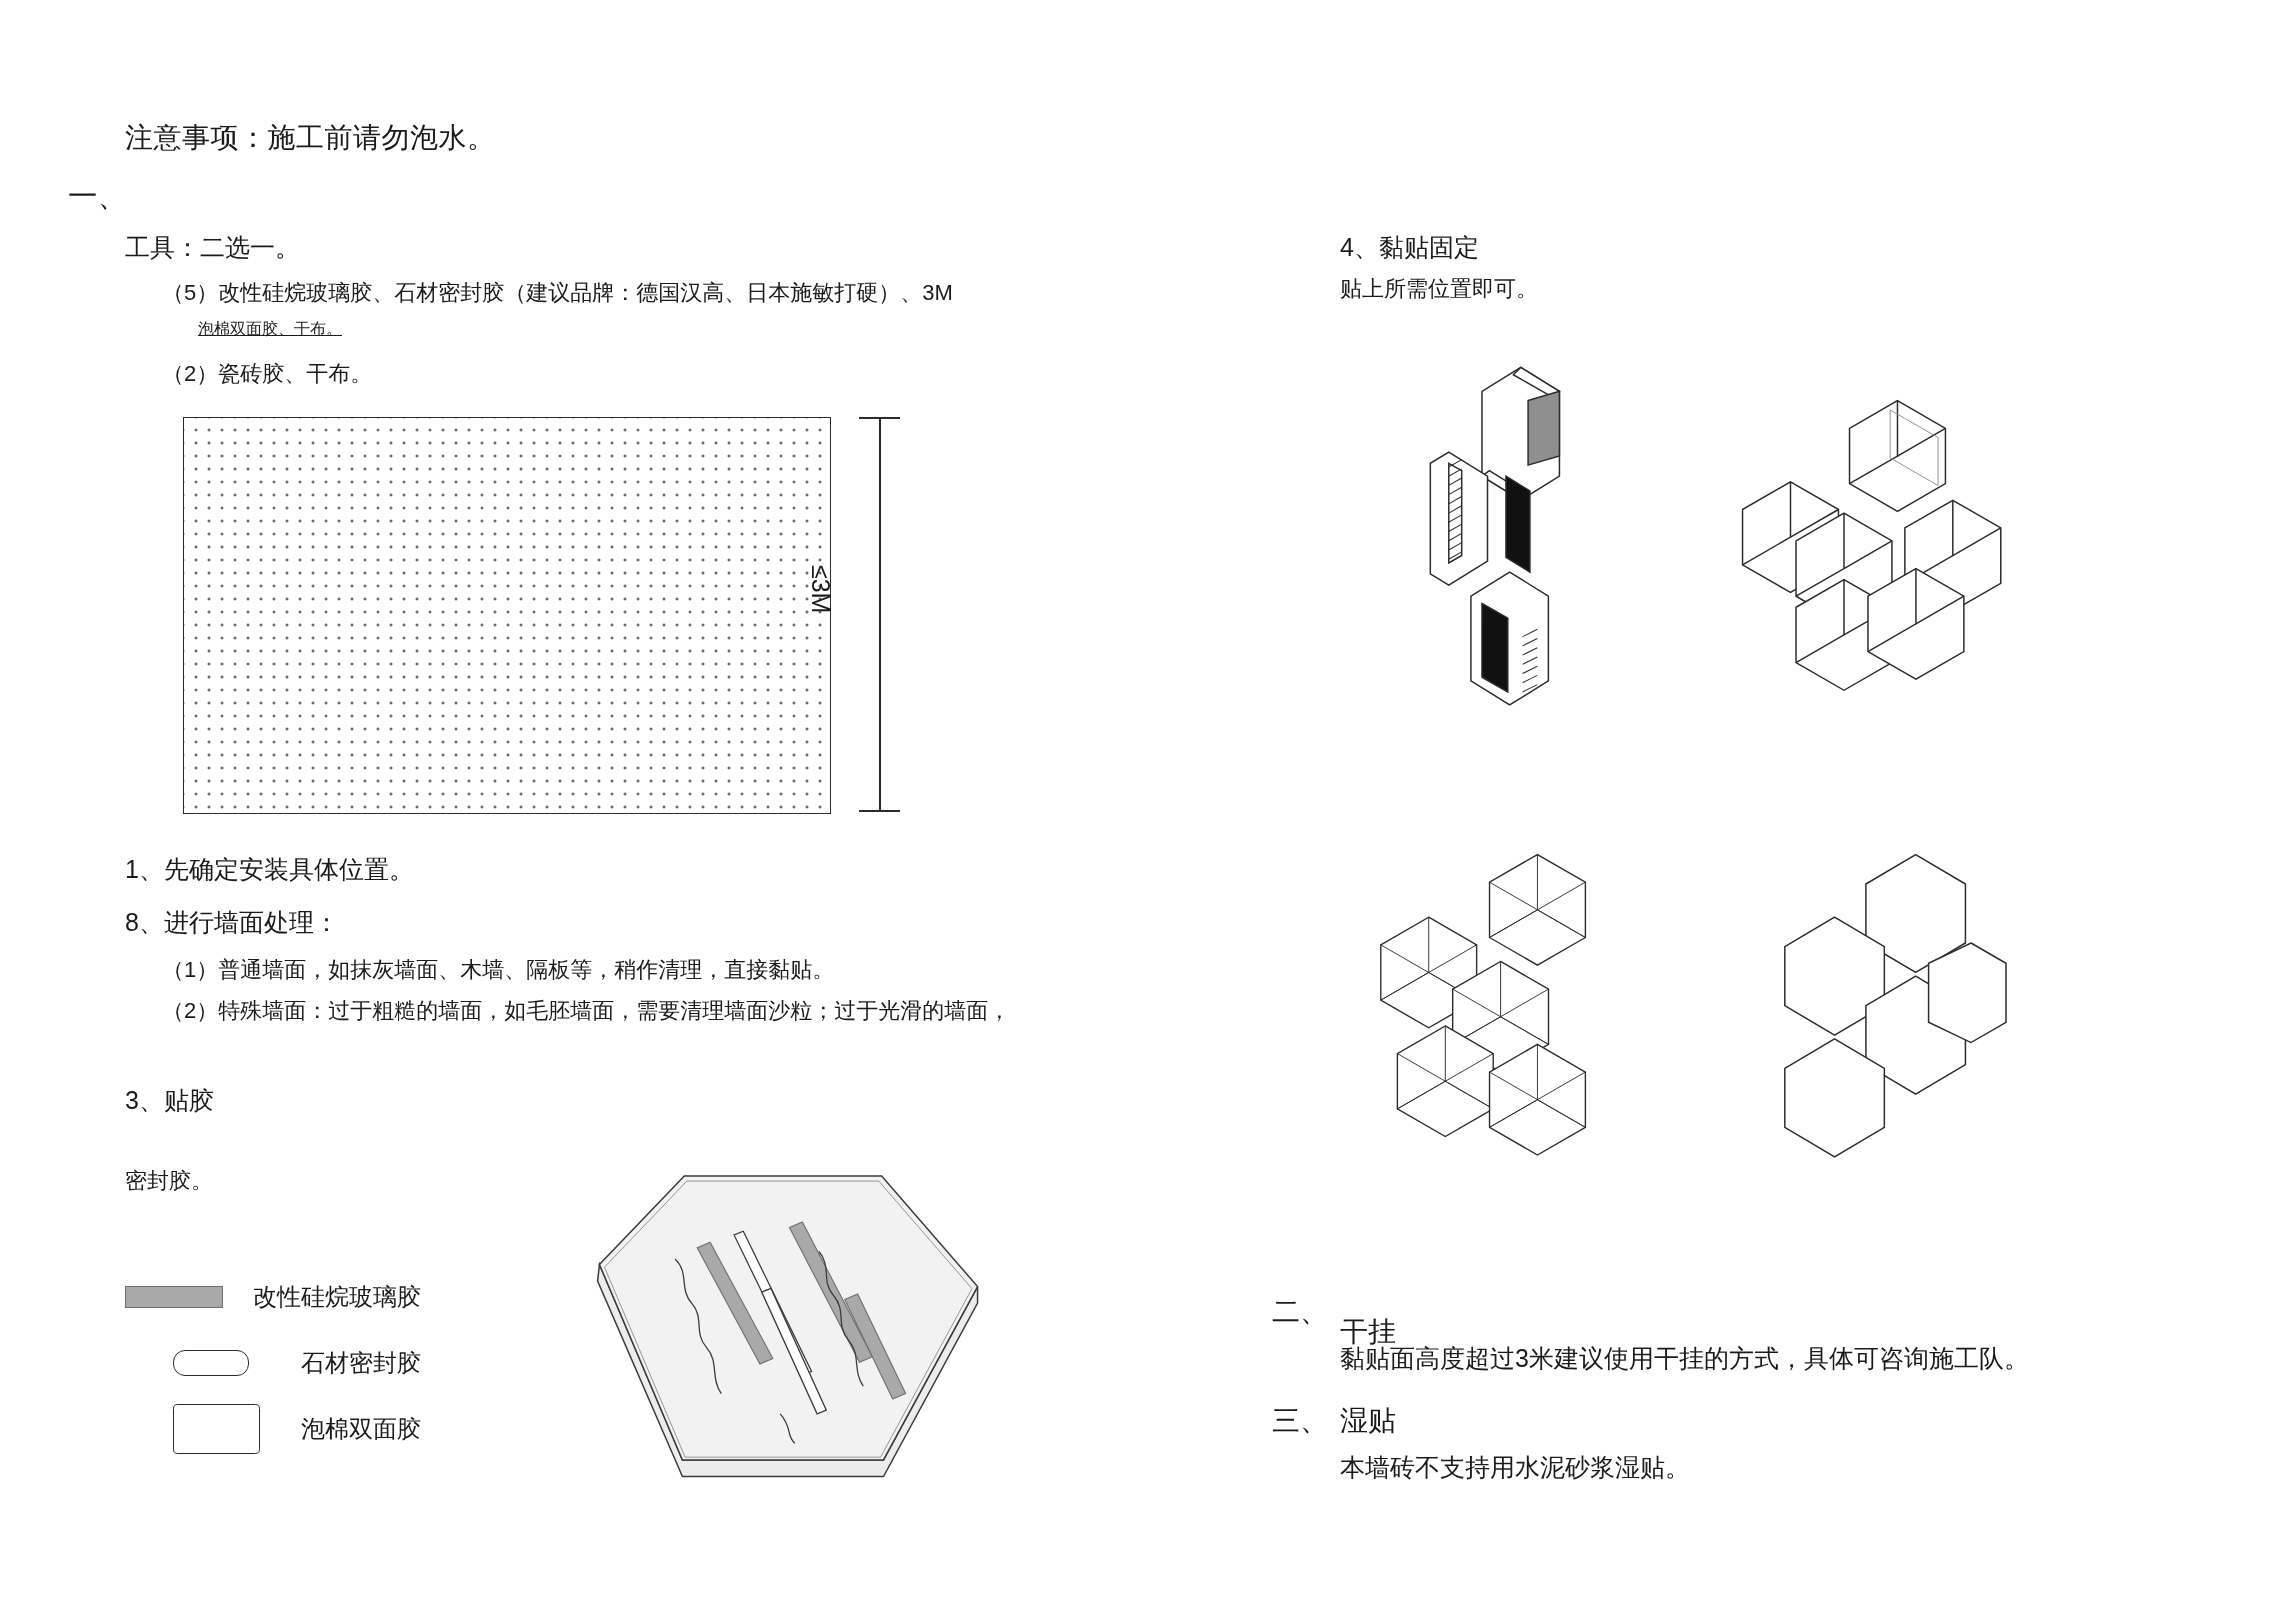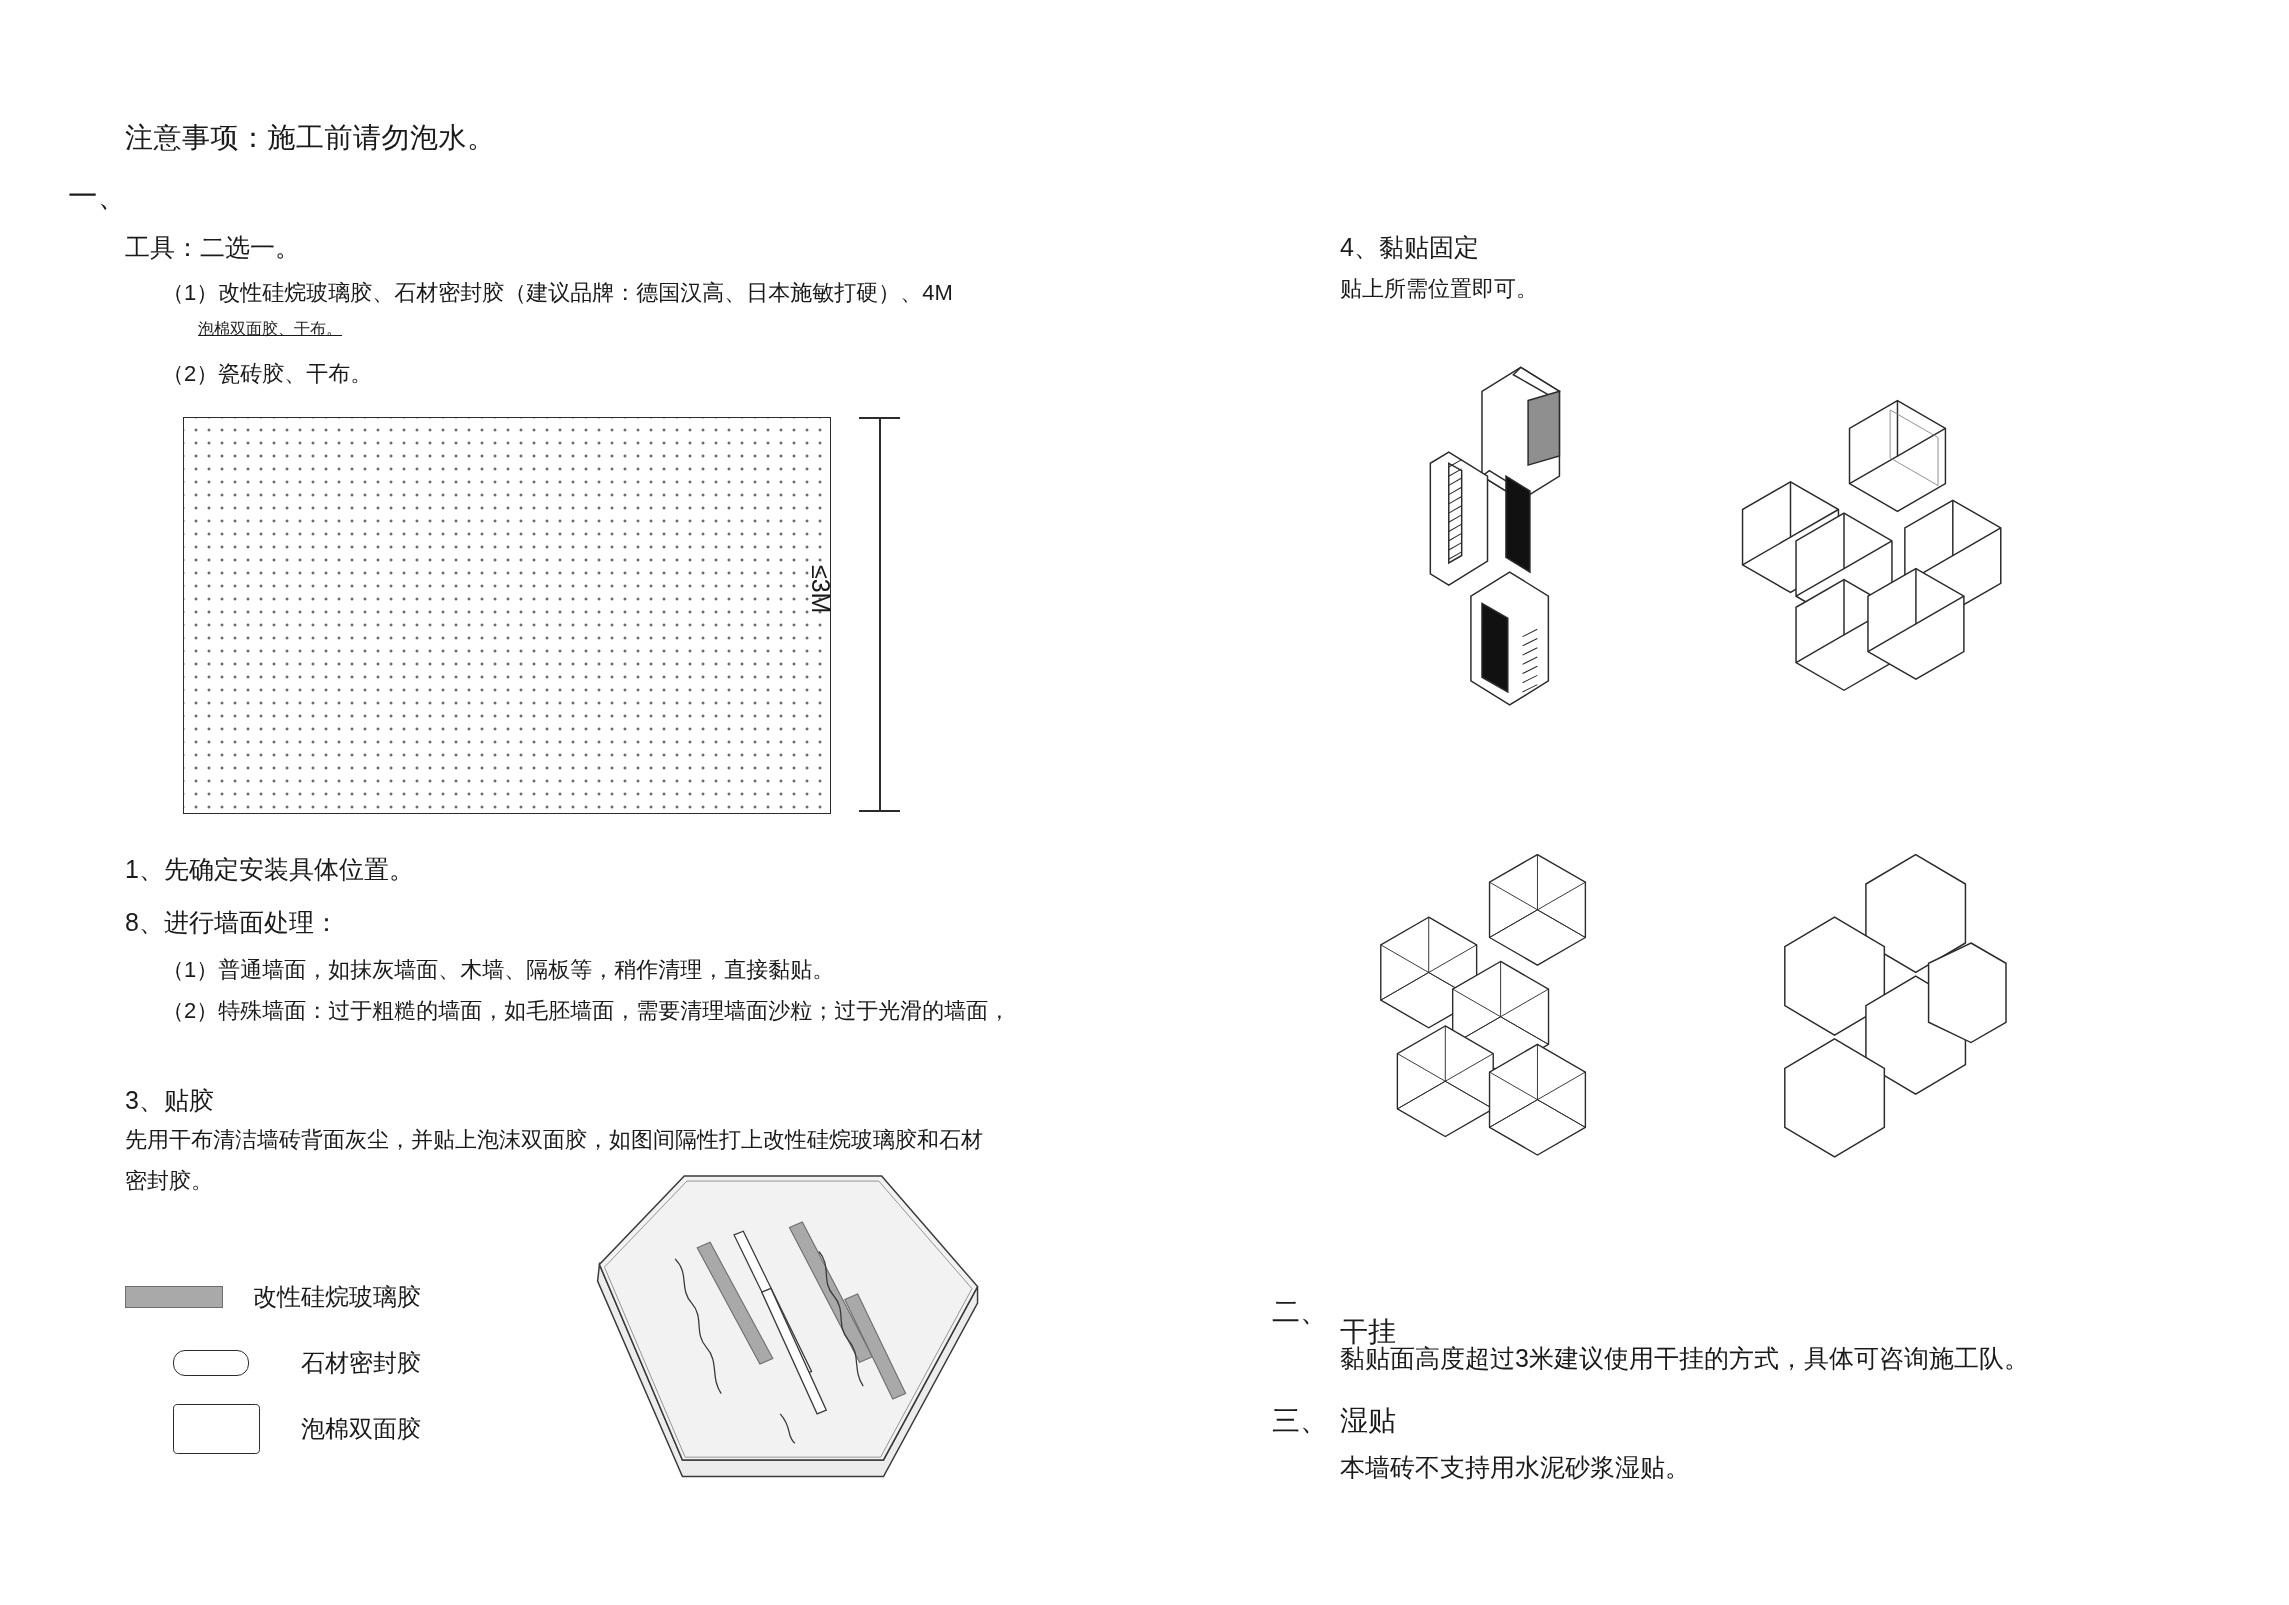--- a/index.html
+++ b/index.html
@@ -107,36 +107,35 @@
   .fig { position: absolute; }
 </style>
 </head>
 <body>
 
 <div class="page">
 
   <div class="t t-note">注意事项：施工前请勿泡水。</div>
   <div class="t t-sec1-num">一、</div>
   <div class="t t-tools">工具：二选一。</div>
-  <div class="t t-tool1a">（1）改性硅烷玻璃胶、石材密封胶（建议品牌：德国汉高、日本施敏打硬）、4M</div>
+  <div class="t t-tool1a">（5）改性硅烷玻璃胶、石材密封胶（建议品牌：德国汉高、日本施敏打硬）、3M</div>
   <div class="t t-tool1b">泡棉双面胶、干布。</div>
   <div class="t t-tool2">（2）瓷砖胶、干布。</div>
 
   <div class="wall"></div>
   <div class="dim-line"></div>
   <div class="dim-cap top"></div>
   <div class="dim-cap bot"></div>
   <div class="dim-label">≤3M</div>
 
   <div class="t t-s1">1、先确定安装具体位置。</div>
   <div class="t t-s2">8、进行墙面处理：</div>
   <div class="t t-s2a">（1）普通墙面，如抹灰墙面、木墙、隔板等，稍作清理，直接黏贴。</div>
   <div class="t t-s2b">（2）特殊墙面：过于粗糙的墙面，如毛胚墙面，需要清理墙面沙粒；过于光滑的墙面，</div>
   <div class="t t-s3">3、贴胶</div>
-  <div class="t t-s3a">先用干布清洁墙砖背面灰尘，并贴上泡沫双面胶，如图间隔性打上改性硅烷玻璃胶和石材</div>
   <div class="t t-s3b">密封胶。</div>
 
   <div class="legend">
     <div class="legend-row">
       <div class="legend-swatch">
           <div class="sw-glue"></div>
         </div>
       <div class="legend-label">改性硅烷玻璃胶</div>
     </div>
     <div class="legend-row">

